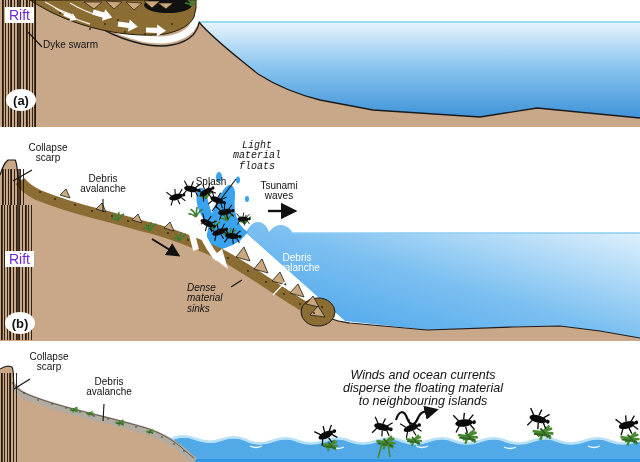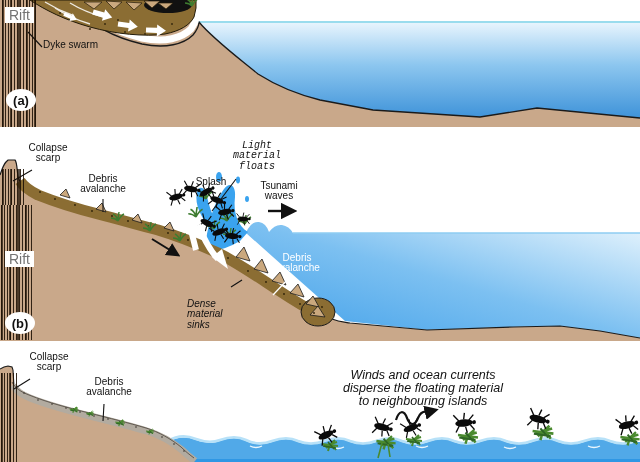--- a/index.html
+++ b/index.html
@@ -7,23 +7,23 @@
          font-family:"Liberation Sans",sans-serif;}
   .panel{position:absolute;left:0;width:640px;}
   .panel svg{position:absolute;left:0;top:0;}
   .dykes{position:absolute;
     background:
       repeating-linear-gradient(90deg, rgba(28,16,4,.88) 0 1px, transparent 1px 3px),
       repeating-linear-gradient(90deg, rgba(28,16,4,.72) 0 2px, transparent 2px 8px);}
   .lbl{position:absolute;color:#111;font-size:10px;line-height:1.04;text-align:center;
        white-space:pre-line;}
   .it{font-style:italic;}
-  .left{text-align:left;margin-top:16px;}
+  .left{text-align:left;}
   .white{color:#fff;}
-  .riftbox{position:absolute;background:#fff;color:#737373;font-size:14px;line-height:16px;
+  .riftbox{position:absolute;background:#fff;color:#6d28d9;font-size:14px;line-height:16px;
            padding:0 4px;height:16px;}
   .badge{position:absolute;width:30px;height:22px;background:#fff;border-radius:50%;
          display:flex;align-items:center;justify-content:center;
          font-weight:bold;font-size:13px;color:#111;}
   .small{font-size:12.5px;}
 </style>
 </head>
 <body>
 
 <div class="stage">

